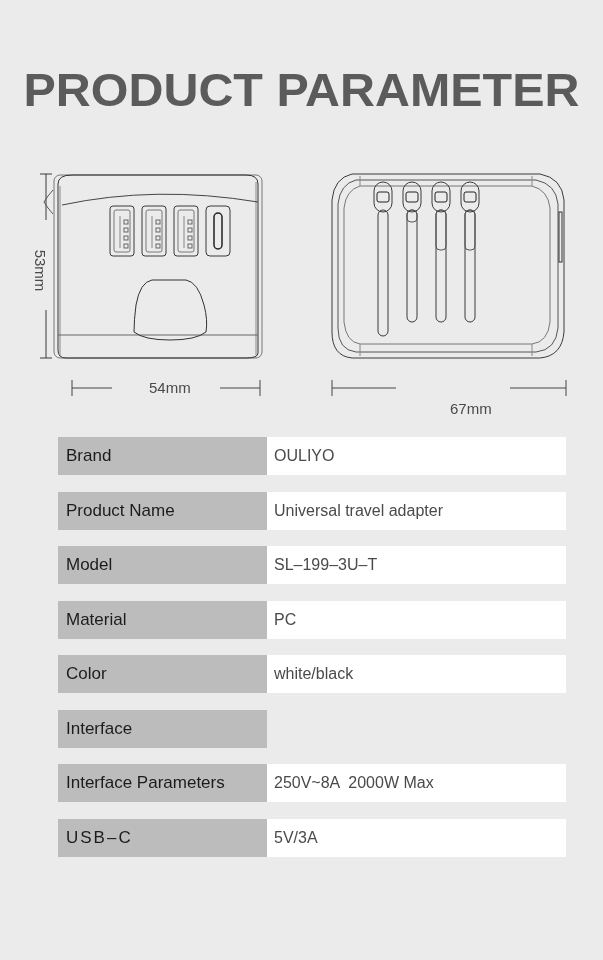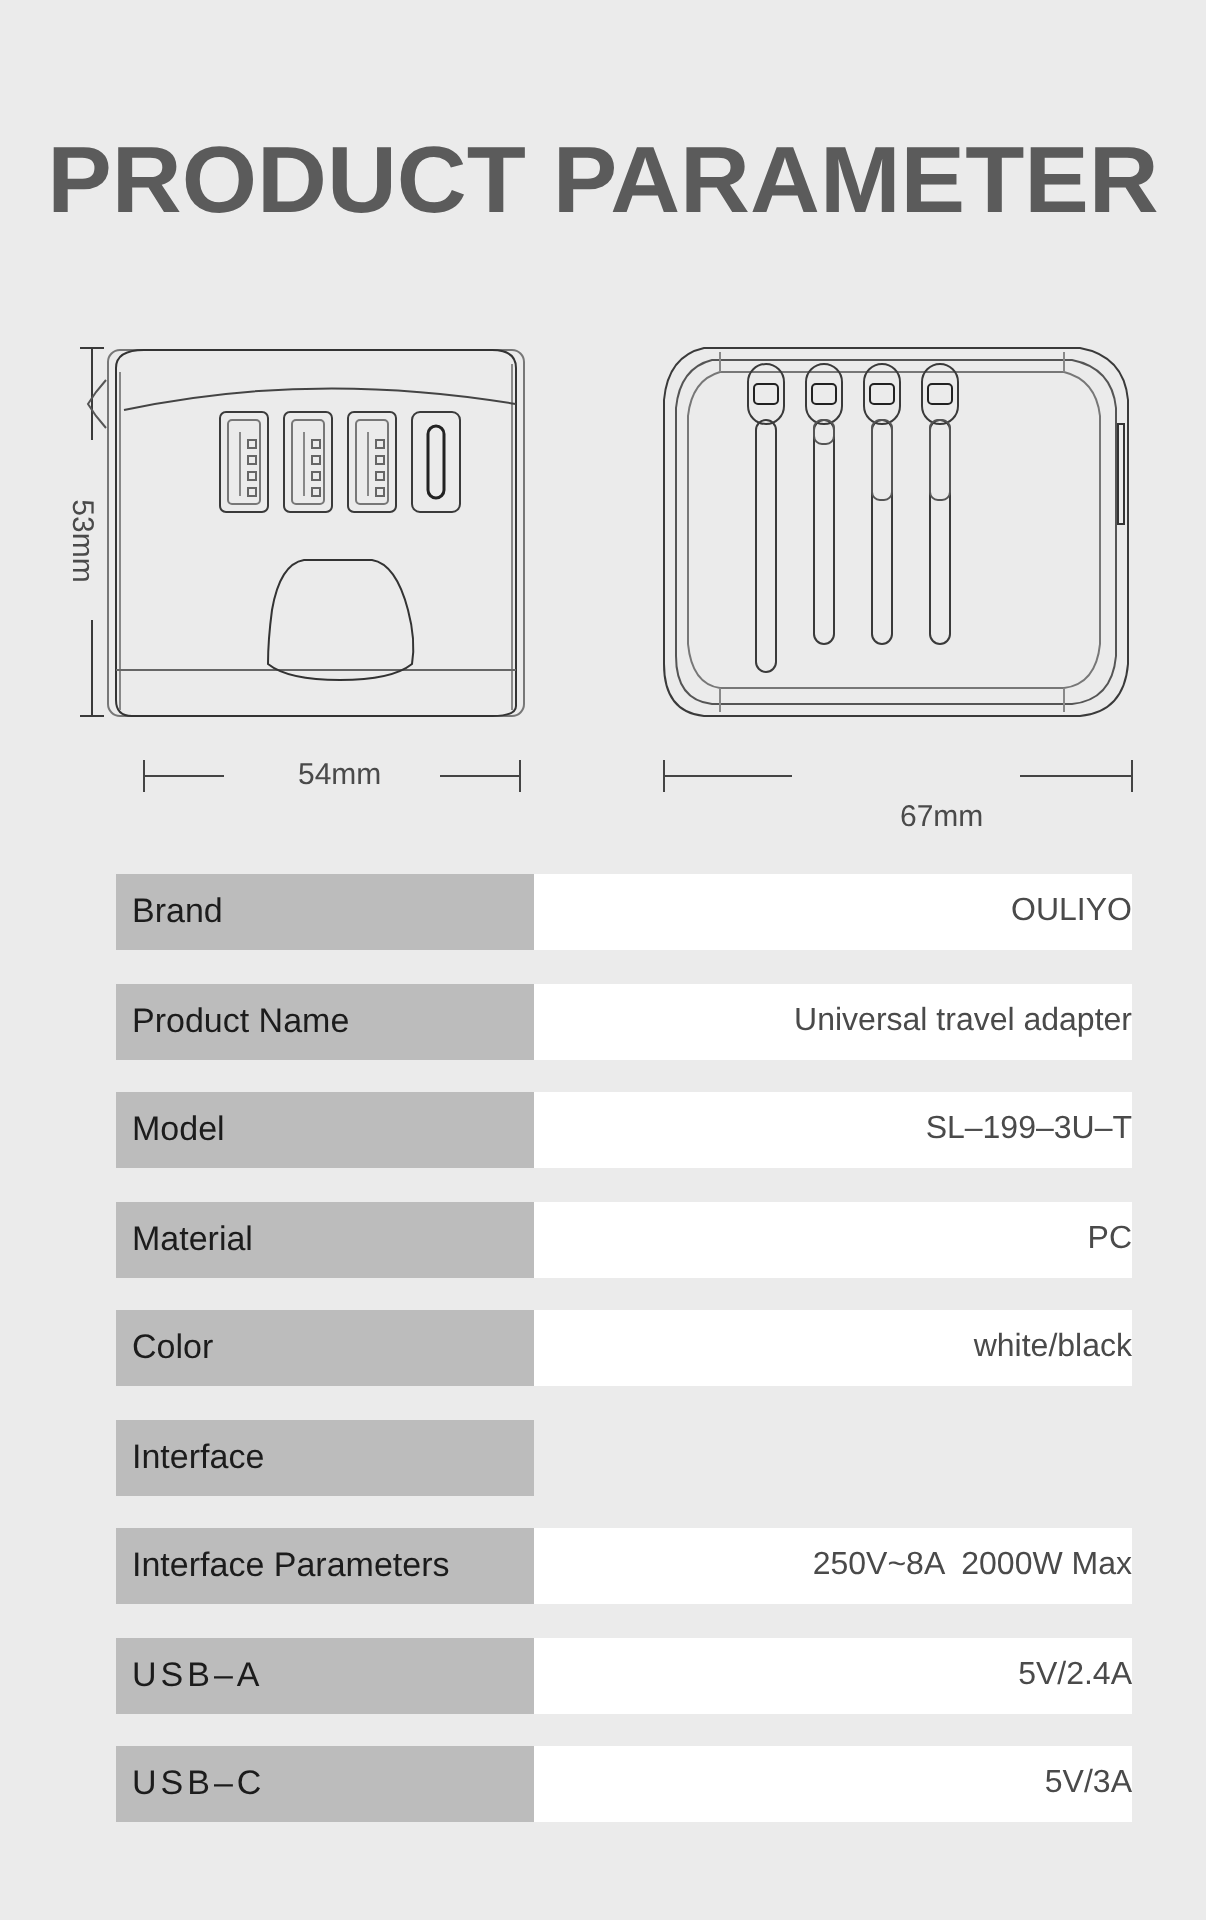--- a/index.html
+++ b/index.html
@@ -31,21 +31,21 @@
     display: flex; height: 38px; margin-bottom: 16.5px;
   }
   .spec-key {
     width: 209px; background: #bcbcbc; color: #1c1c1c;
     font-size: 17px; line-height: 38px; padding-left: 8px;
     box-sizing: border-box; white-space: nowrap; margin-left: 20px;
   }
   .spec-val {
     flex: 1; background: #ffffff; color: #4a4a4a;
     font-size: 16px; line-height: 38px; padding-left: 7px;
-    box-sizing: border-box; white-space: nowrap; text-align: right;
+    box-sizing: border-box; white-space: nowrap;
   }
   .spec-key.spaced { letter-spacing: 2px; }
 </style>
 </head>
 <body>
 
 <div class="title">PRODUCT PARAMETER</div>
 
 <svg class="drawing" style="left:36px; top:170px;" width="240" height="240" viewBox="0 0 240 240">
   <g fill="none" stroke="#3a3a3a" stroke-width="1">
@@ -185,20 +185,16 @@
     <div class="spec-val">white/black</div>
   </div>
   <div class="spec-row">
     <div class="spec-key">Interface</div>
   </div>
   <div class="spec-row">
     <div class="spec-key">Interface Parameters</div>
     <div class="spec-val" style="white-space:pre;">250V~8A  2000W Max</div>
   </div>
   <div class="spec-row">
-    <div class="spec-key spaced">USB–A</div>
-    <div class="spec-val">5V/2.4A</div>
-  </div>
-  <div class="spec-row">
     <div class="spec-key spaced">USB–C</div>
     <div class="spec-val">5V/3A</div>
   </div>
 </div>
 
 </body></html>

